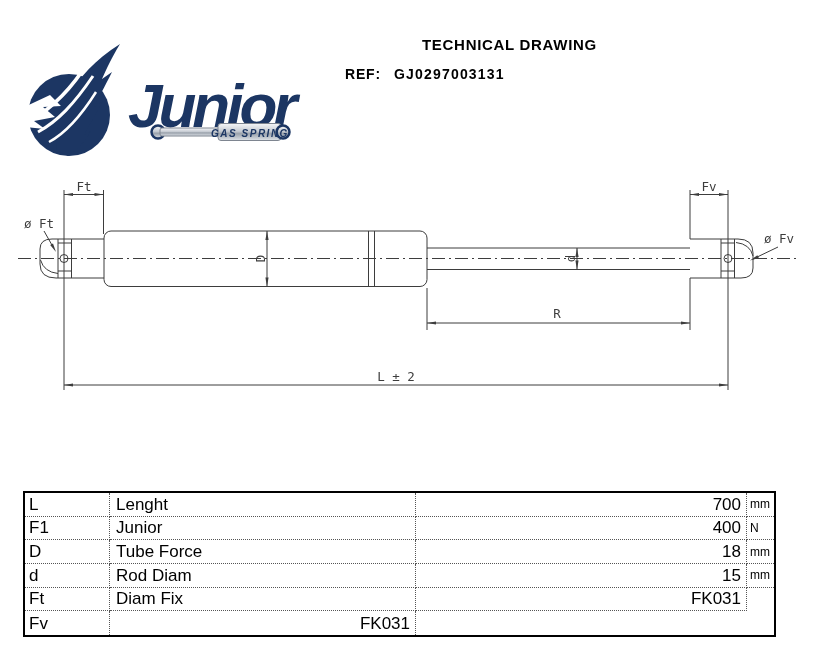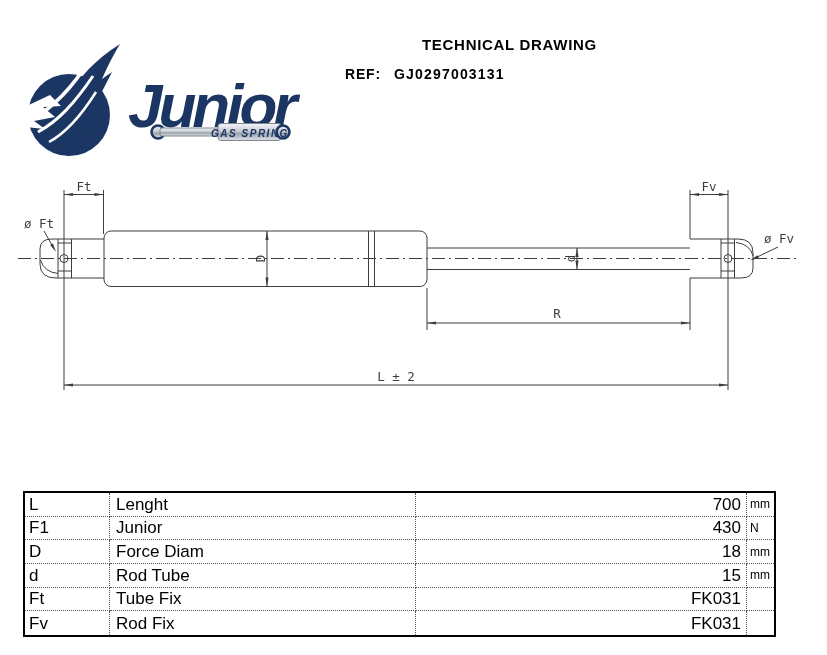--- a/index.html
+++ b/index.html
@@ -163,35 +163,34 @@
 </svg>
 
 <div class="spec-table">
   <div class="cell sym">L</div>
   <div class="cell name">Lenght</div>
   <div class="cell value">700</div>
   <div class="cell unit">mm</div>
 
   <div class="cell sym">F1</div>
   <div class="cell name">Junior</div>
-  <div class="cell value">430</div>
+  <div class="cell value">400</div>
   <div class="cell unit">N</div>
 
   <div class="cell sym">D</div>
-  <div class="cell name">Force Diam</div>
+  <div class="cell name">Tube Force</div>
   <div class="cell value">18</div>
   <div class="cell unit">mm</div>
 
   <div class="cell sym">d</div>
-  <div class="cell name">Rod Tube</div>
+  <div class="cell name">Rod Diam</div>
   <div class="cell value">15</div>
   <div class="cell unit">mm</div>
 
   <div class="cell sym">Ft</div>
-  <div class="cell name">Tube Fix</div>
+  <div class="cell name">Diam Fix</div>
   <div class="cell value">FK031</div>
   <div class="cell unit"></div>
 
   <div class="cell sym">Fv</div>
-  <div class="cell name">Rod Fix</div>
   <div class="cell value">FK031</div>
   <div class="cell unit"></div>
 </div>
 
 </body></html>

